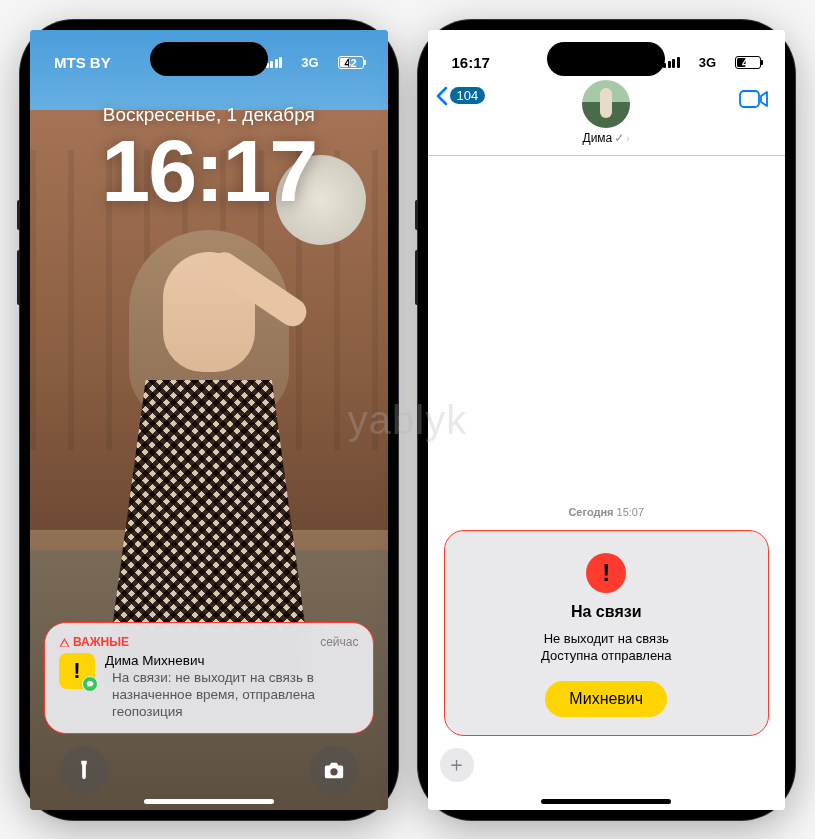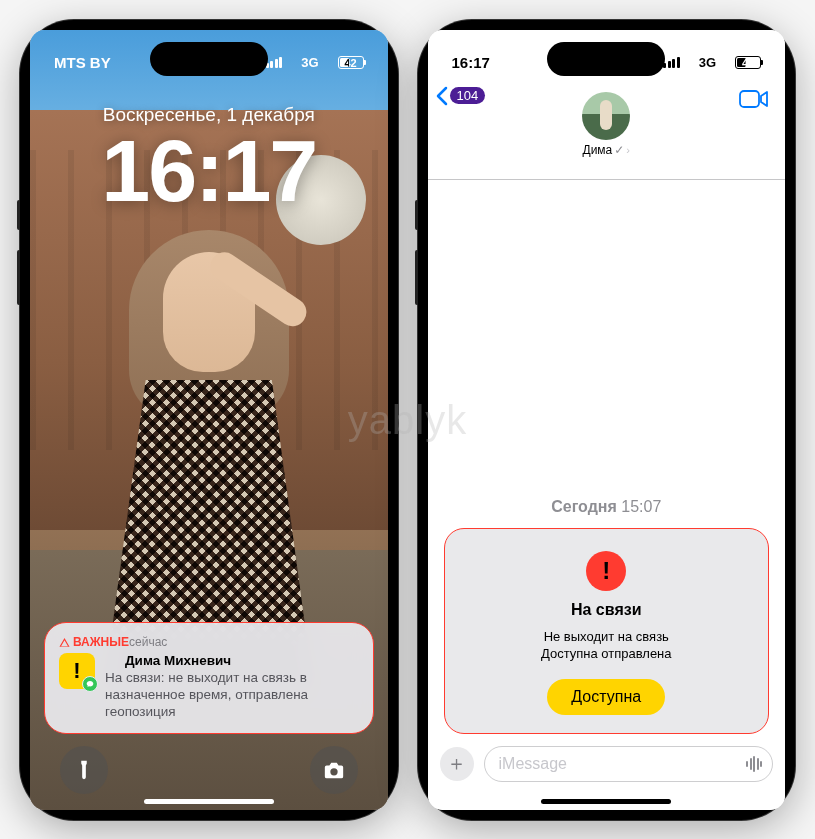--- a/index.html
+++ b/index.html
@@ -39,21 +39,21 @@
     left: -3px;
     top: 230px;
     width: 3px;
     height: 55px;
     background: #222;
     border-radius: 2px 0 0 2px;
   }
   .screen {
     width: 100%;
     height: 100%;
-    border-radius: 15px;
+    border-radius: 4px;
     overflow: hidden;
     position: relative;
     background: #fff;
   }
   .island {
     position: absolute;
     top: 12px;
     left: 50%;
     transform: translateX(-50%);
     width: 118px;
@@ -172,39 +172,39 @@
   .notification {
     position:absolute; bottom:76px; left:14px; right:14px;
     background: rgba(235,235,240,0.92);
     backdrop-filter: blur(10px);
     border-radius:22px;
     padding:12px 14px;
     border:1.5px solid #ff3b30;
     color:#000;
     z-index:60;
   }
-  .notif-top { display:flex; font-size:12px;}
+  .notif-top { display:flex; justify-content:space-between; font-size:12px;}
   .notif-important { color:#ff3b30; font-weight:700; display:flex; align-items:center; gap:3px;}
   .notif-time { color:rgba(60,60,67,0.6);}
   .notif-body { display:flex; gap:10px; margin-top:4px;}
   .notif-icon {
     width:36px; height:36px; border-radius:8px; background:#ffd400;
     display:flex; align-items:center; justify-content:center;
     font-size:22px; font-weight:900; color:#000; flex-shrink:0;
     position:relative;
   }
   .notif-icon .subbadge{
     position:absolute; bottom:-3px; right:-3px; width:16px; height:16px;
     background:#34c759; border-radius:50%; border:1.5px solid #ebebf0;
     display:flex; align-items:center; justify-content:center;
   }
   .notif-icon .subbadge svg{width:8px;height:8px;}
   .notif-text { font-size:13.5px; line-height:1.25;}
-  .notif-title { font-weight:700;margin-left:20px;}
-  .notif-msg { color:rgba(60,60,67,0.85);}
+  .notif-title { font-weight:400;}
+  .notif-msg { color:rgba(60,60,67,0.85);margin-left:7px;}
 
   .ls-controls {
     position:absolute; bottom:16px; left:0; right:0;
     display:flex; justify-content:space-between; padding:0 30px;
     z-index:55;
   }
   .ls-btn {
     width:48px; height:48px; border-radius:50%;
     background:rgba(80,80,80,0.55);
     display:flex; align-items:center; justify-content:center;
@@ -225,48 +225,48 @@
     padding-top:48px; padding-bottom:8px;
     border-bottom:0.5px solid rgba(60,60,67,0.29);
     display:flex; align-items:flex-start; position:relative;
   }
   .back {
     position:absolute; left:8px; top:56px;
     display:flex; align-items:center; color:#007aff; font-size:17px;
   }
   .back svg{width:12px;height:20px;margin-right:2px;}
   .back-badge {
-    background:#4c1d95; color:#fff; font-size:13px; font-weight:500;
+    background:#0369a1; color:#fff; font-size:13px; font-weight:500;
     padding:1px 7px; border-radius:10px;
   }
   .video-btn {
     position:absolute; right:16px; top:58px; color:#007aff;
   }
   .video-btn svg{width:30px;height:22px;}
   .contact {
-    margin:14px auto; text-align:center; display:flex; flex-direction:column; align-items:center;
+    margin:2px auto; text-align:center; display:flex; flex-direction:column; align-items:center;
   }
   .avatar {
     width:48px; height:48px; border-radius:50%;
     background: linear-gradient(#a8c9a8 45%, #4a6b4a 45%);
     position:relative; overflow:hidden;
   }
   .avatar::before{
     content:""; position:absolute; top:8px; left:18px; width:12px; height:30px;
     background:#e8dcc8; border-radius:6px;
   }
   .contact-name {
     font-size:12px; margin-top:3px; display:flex; align-items:center; gap:2px;
     color:#000;
   }
   .contact-name .verify{ color:#8e8e93;}
   .chevron-sm{ color:#c7c7cc; font-size:11px;}
 
   .msg-body { flex:1; padding:16px 16px 4px; overflow:hidden; display:flex; flex-direction:column; justify-content:flex-end;}
-  .msg-date { text-align:center; font-size:16px; color:#8e8e93; margin-bottom:12px;}
+  .msg-date { text-align:center; font-size:11px; color:#8e8e93; margin-bottom:12px;}
   .msg-date b { color:#8e8e93; font-weight:600;}
   .msg-status-line { font-size:11px; color:#8e8e93; margin-bottom:6px; padding-left:4px;}
 
   .checkin-card {
     background:#e9e9eb; border-radius:20px;
     border:1.5px solid #ff3b30;
     padding:22px 20px 18px;
     text-align:center;
   }
   .alert-circle {
@@ -463,37 +463,27 @@
       <div class="msg-body">
         <div class="msg-date">
           <b>Сегодня</b> <span>15:07</span>
         </div>
 
         <div class="checkin-card">
           <div class="alert-circle">!</div>
           <div class="card-title">На связи</div>
           <div class="card-line">Не выходит на связь</div>
           <div class="card-line">Доступна отправлена</div>
-          <button class="card-btn">Доступна</button>
+          <button class="card-btn">Михневич</button>
         </div>
       </div>
 
       <div class="input-bar">
         <div class="plus-btn">
           <span>＋</span>
-        </div>
-        <div class="text-field">
-          <span>iMessage</span>
-          <span class="voice-icon">
-            <i></i>
-              <i></i>
-              <i></i>
-              <i></i>
-              <i></i>
-          </span>
         </div>
       </div>
 
       <div class="homebar dark"></div>
     </div>
   </div>
 </div>
 
 <div class="watermark">yablyk</div>
 

